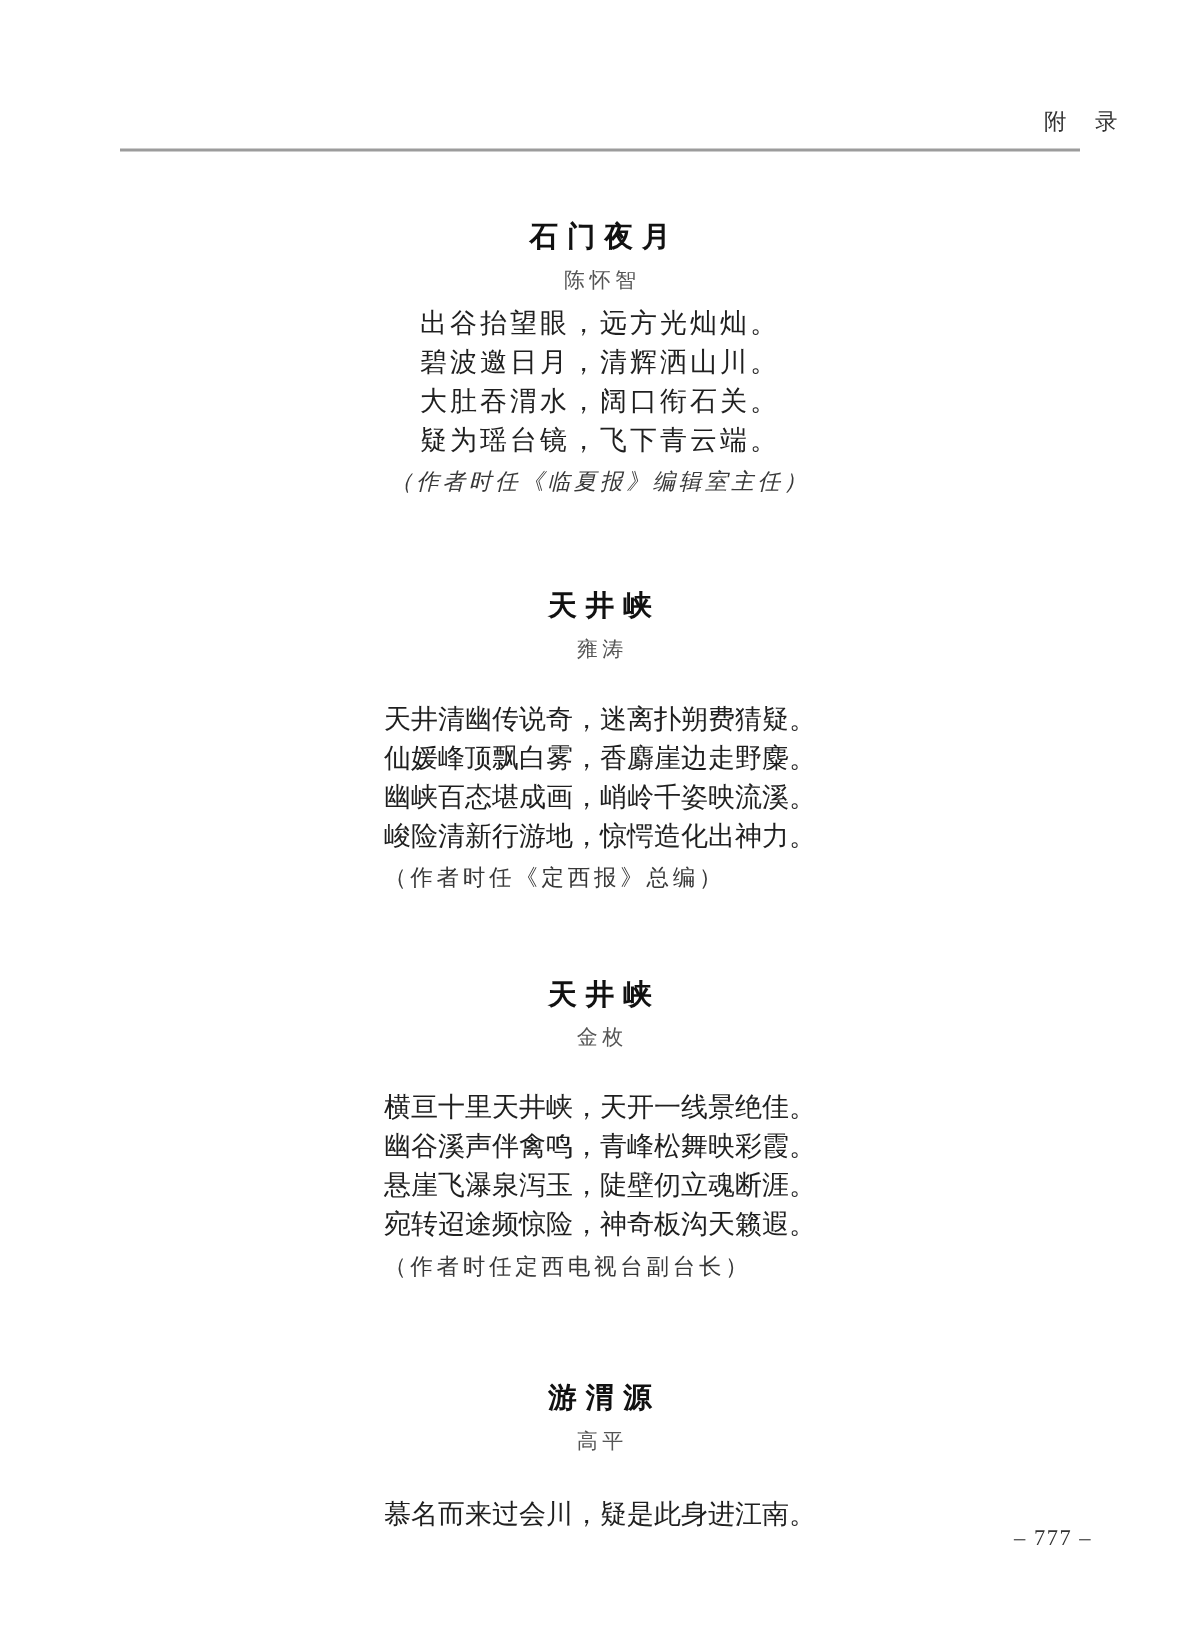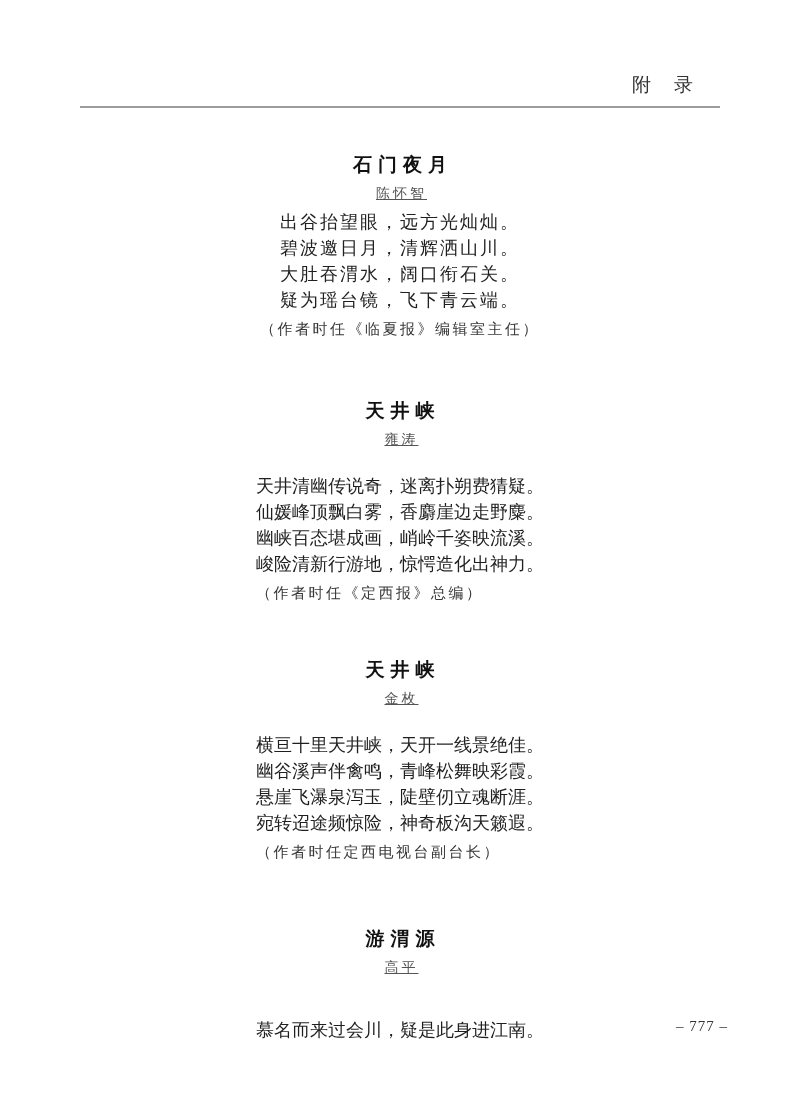--- a/index.html
+++ b/index.html
@@ -7,22 +7,22 @@
     position:relative;
     width:800px; height:1093px;
     background:#ffffff;
     font-family:"Liberation Serif","DejaVu Serif",serif;
     overflow:hidden;
     margin:0 auto;
   }
   .running-head {
     padding-top:72px;
     text-align:right;
-    padding-right:105px;
-    font-size:19px;
+    padding-right:53px;
+    font-size:15px;
     letter-spacing:2px;
     color:#333;
   }
   .rule {
     margin:8px 80px 0 80px;
     height:2px;
     background:#9c9c9c;
   }
   .poem { text-align:center; }
   .s1 { margin-top:44px; }
@@ -36,43 +36,42 @@
     letter-spacing:6px;
     text-indent:6px;
     color:#111;
   }
   .author {
     margin-top:7px;
     font-size:14px;
     letter-spacing:3px;
     text-indent:3px;
     color:#555;
-    text-decoration:underline;
   }
   .verse {
     width:fit-content;
     margin:6px auto 0 auto;
   }
   .s2 .verse, .s3 .verse { margin-top:24px; }
-  .s4 .verse { margin-top:40px; }
+  .s4 .verse { margin-top:26px; }
   .line {
     font-size:18px;
     line-height:26px;
     color:#1f1f1f;
     text-align:center;
   }
   .s1 .line { letter-spacing:2px;text-align:center; }
   .attribution {
     margin-top:4px;
     font-size:15px;
     line-height:24px;
     letter-spacing:2.5px;
     color:#383838;
   }
-  .attribution.center { text-align:right; }
+  .attribution.center { text-align:right;font-style:italic; }
   .attribution.right  { text-align:left; padding-right:10px; }
   .page-number {
     position:absolute;
     top:1018px;
     right:72px;
     font-size:15px;
     letter-spacing:1px;
     color:#333;
   }
 </style>

